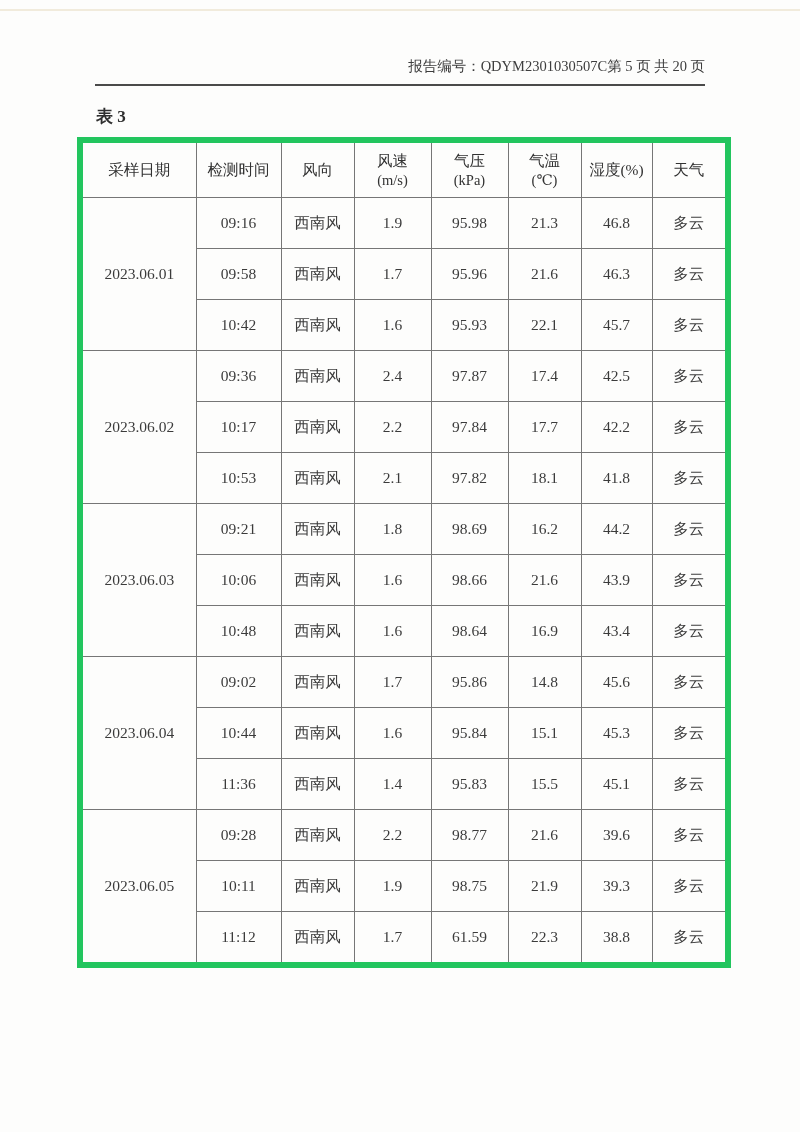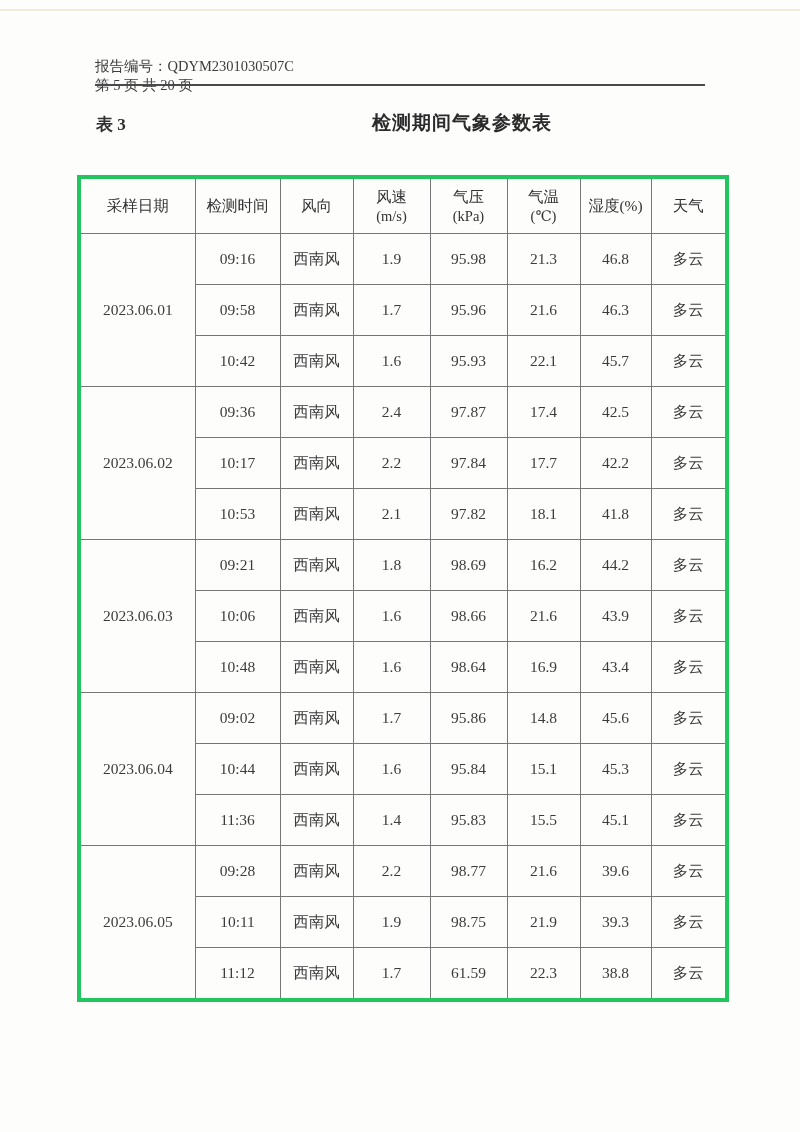--- a/index.html
+++ b/index.html
@@ -9,42 +9,41 @@
     font-family:"Liberation Serif","DejaVu Serif",serif;
     color:#333333;
   }
   .scan-edge {
     position:absolute; top:9px; left:0; width:100%; height:2px;
     background:#f1ebdc;
   }
   .doc-header {
     position:absolute; top:57px; left:95px; right:95px;
     display:flex; justify-content:flex-end; align-items:baseline;
-    font-size:14.5px; color:#3d3d3d; white-space:pre;flex-direction:column;
+    font-size:14.5px; color:#3d3d3d; white-space:pre;
   }
   .header-rule {
     position:absolute; top:84px; left:95px; width:610px;
     border-top:2px solid #4a4a4a;
   }
-  .title-row { position:absolute; top:110px; left:0; width:100%; height:28px;font-family:Liberation Serif, serif; }
+  .title-row { position:absolute; top:102px; left:0; width:100%; height:28px;font-family:Liberation Serif, serif; }
   .tbl-label {
     position:absolute; left:96px; top:3px;
     font-weight:bold; font-size:17px; color:#2f2f2f;
   }
   .tbl-title {
     position:absolute; left:50%; top:0;
     transform:translateX(calc(-50% + 62px));
     font-weight:bold; font-size:19px; color:#2a2a2a; letter-spacing:1px;
     white-space:nowrap;
   }
   table.params {
     position:absolute; top:137px; left:77px; width:648px;
     border-collapse:collapse; table-layout:fixed;
-    border:4px solid #22c55e;
-    margin-top:38px;
+    border:6px solid #22c55e;
   }
   .params th, .params td {
     border:1px solid #767676; text-align:center; vertical-align:middle;
     padding:0; font-weight:normal; color:#3b3b3b;
     overflow:hidden; white-space:nowrap;
   }
   .params thead th { height:54px; font-size:15.5px; color:#323232; line-height:1.25; }
   .params tbody td { height:50px; font-size:15.5px; }
   .hsub { font-size:14.5px; }
 </style>
@@ -55,21 +54,20 @@
   <div class="scan-edge"></div>
 
   <div class="doc-header">
     <span>报告编号：QDYM2301030507C</span>
     <span>第 5 页 共 20 页</span>
   </div>
   <div class="header-rule"></div>
 
   <div class="title-row">
     <span class="tbl-label">表 3</span>
-    <span class="tbl-title">检测期间气象参数表</span>
   </div>
 
   <table class="params">
     <colgroup>
       <col style="width:116px">
         <col style="width:85px">
         <col style="width:73px">
         <col style="width:77px">
       <col style="width:77px">
         <col style="width:73px">

